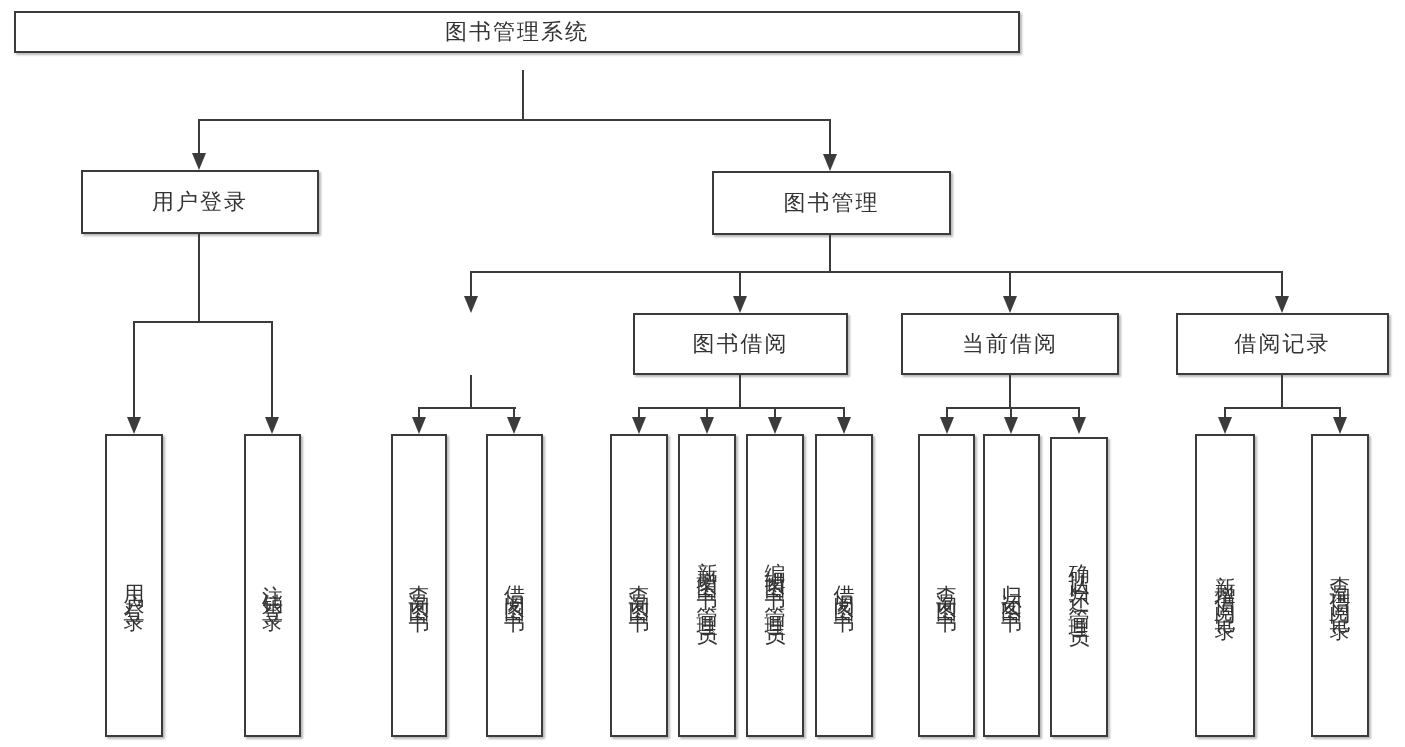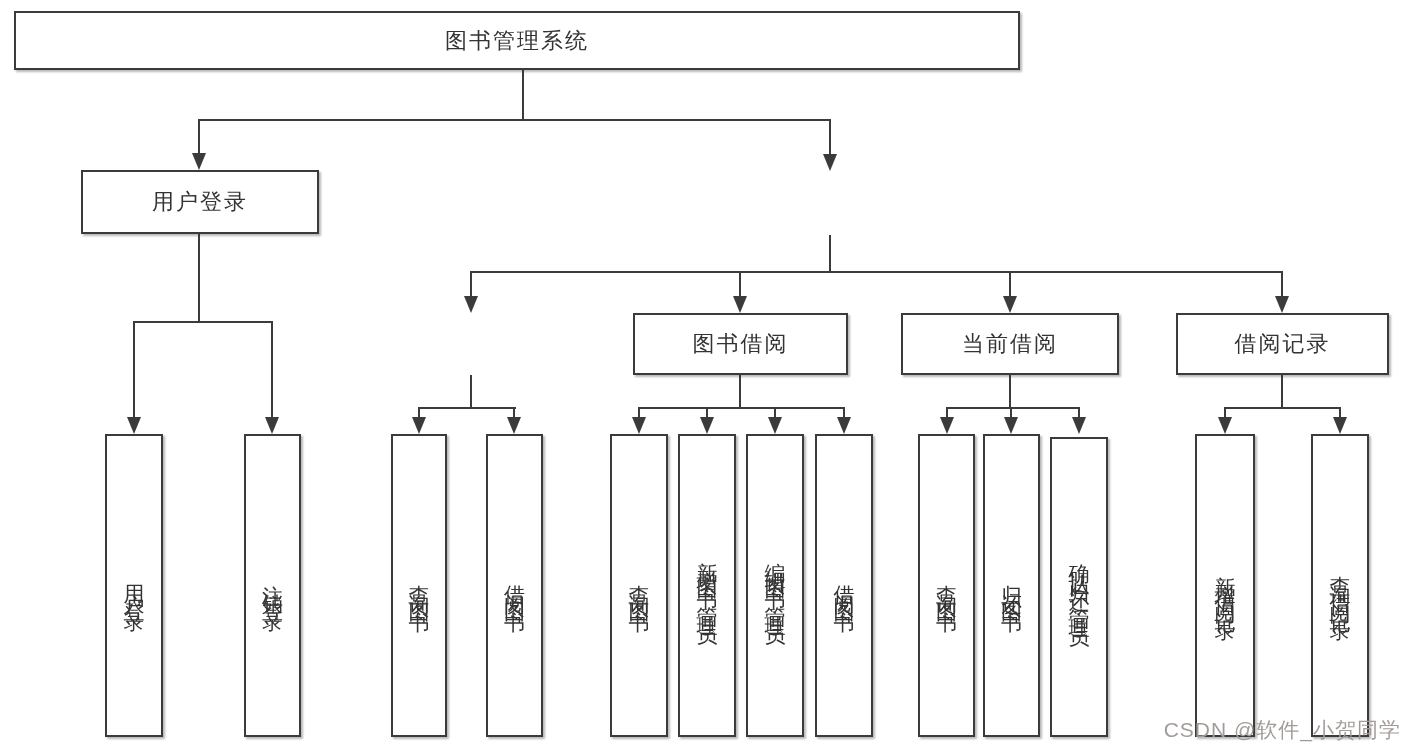--- a/index.html
+++ b/index.html
@@ -53,30 +53,31 @@
     letter-spacing:1px;
     color:#a39b99;
     white-space:nowrap;
   }
 </style>
 </head>
 <body>
 
 <div class="canvas">
 
-  <div class="node" style="left:14px;top:11px;width:1006px;height:59px;font-family:Liberation Serif, serif;">图书管理系统</div>
+  <div class="node" style="left:14px;top:11px;width:1006px;height:42px;font-family:Liberation Serif, serif;">图书管理系统</div>
 
   <div class="vl" style="left:522px;top:70px;height:49px;"></div>
   <div class="hl" style="left:198px;top:119px;width:633px;"></div>
   <div class="vl" style="left:198px;top:121px;height:32px;"></div>
   <div class="arrow" style="left:192px;top:153px;"></div>
   <div class="vl" style="left:829px;top:121px;height:33px;"></div>
   <div class="arrow" style="left:823px;top:154px;"></div>
 
   <div class="node" style="left:81px;top:170px;width:238px;height:64px;">用户登录</div>
+  <div class="node" style="left:712px;top:171px;width:239px;height:64px;">图书管理</div>
 
   <div class="vl" style="left:198px;top:234px;height:89px;"></div>
   <div class="hl" style="left:133px;top:321px;width:140px;"></div>
   <div class="vl" style="left:133px;top:323px;height:94px;"></div>
   <div class="arrow" style="left:127px;top:417px;"></div>
   <div class="vl" style="left:271px;top:323px;height:94px;"></div>
   <div class="arrow" style="left:265px;top:417px;"></div>
 
   <div class="vl" style="left:829px;top:235px;height:36px;"></div>
   <div class="hl" style="left:470px;top:271px;width:813px;"></div>
@@ -138,15 +139,14 @@
   <div class="node v" style="left:746px;top:434px;width:58px;height:303px;">编辑图书（管理员）</div>
   <div class="node v" style="left:815px;top:434px;width:58px;height:303px;">借阅图书</div>
 
   <div class="node v" style="left:918px;top:434px;width:57px;height:303px;">查询图书</div>
   <div class="node v" style="left:983px;top:434px;width:57px;height:303px;">归还图书</div>
   <div class="node v" style="left:1050px;top:437px;width:58px;height:300px;">确认归还（管理员）</div>
 
   <div class="node v" style="left:1195px;top:434px;width:60px;height:303px;">新增借阅记录</div>
   <div class="node v" style="left:1311px;top:434px;width:58px;height:303px;">查询借阅记录</div>
 
-  <div class="watermark">CSDN @软件_小贺同学</div>
 
 </div>
 
 </body></html>

